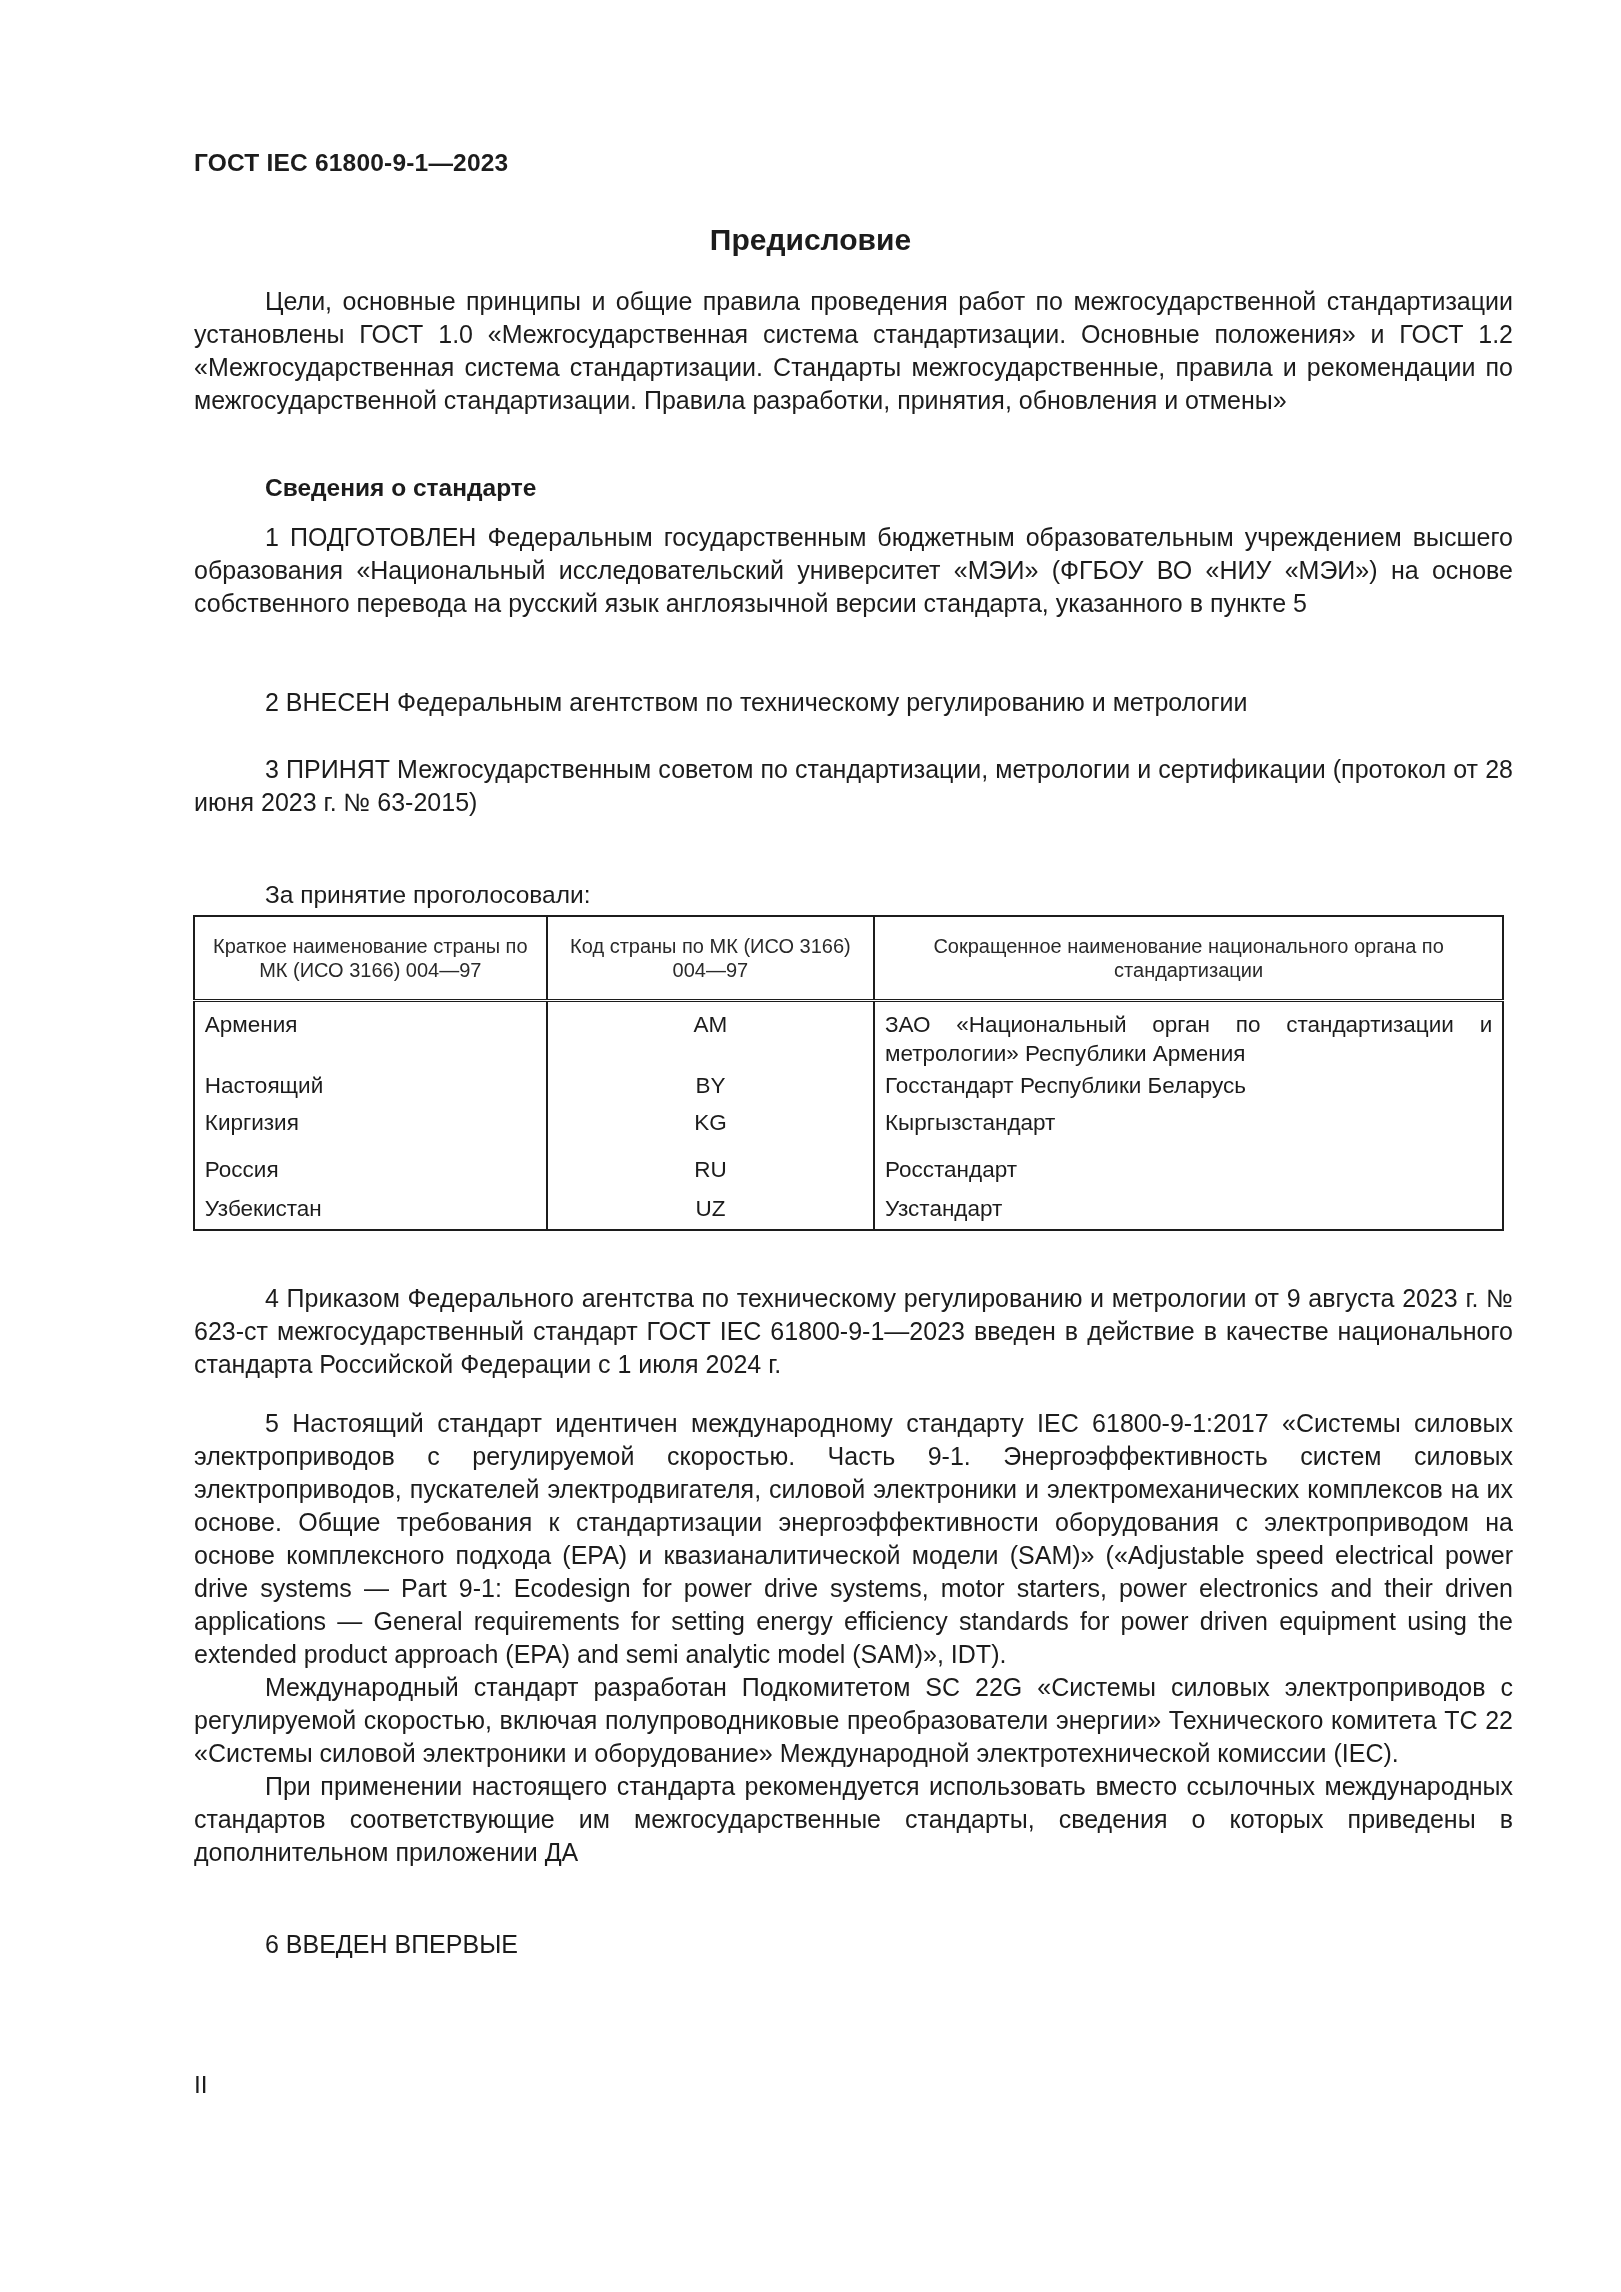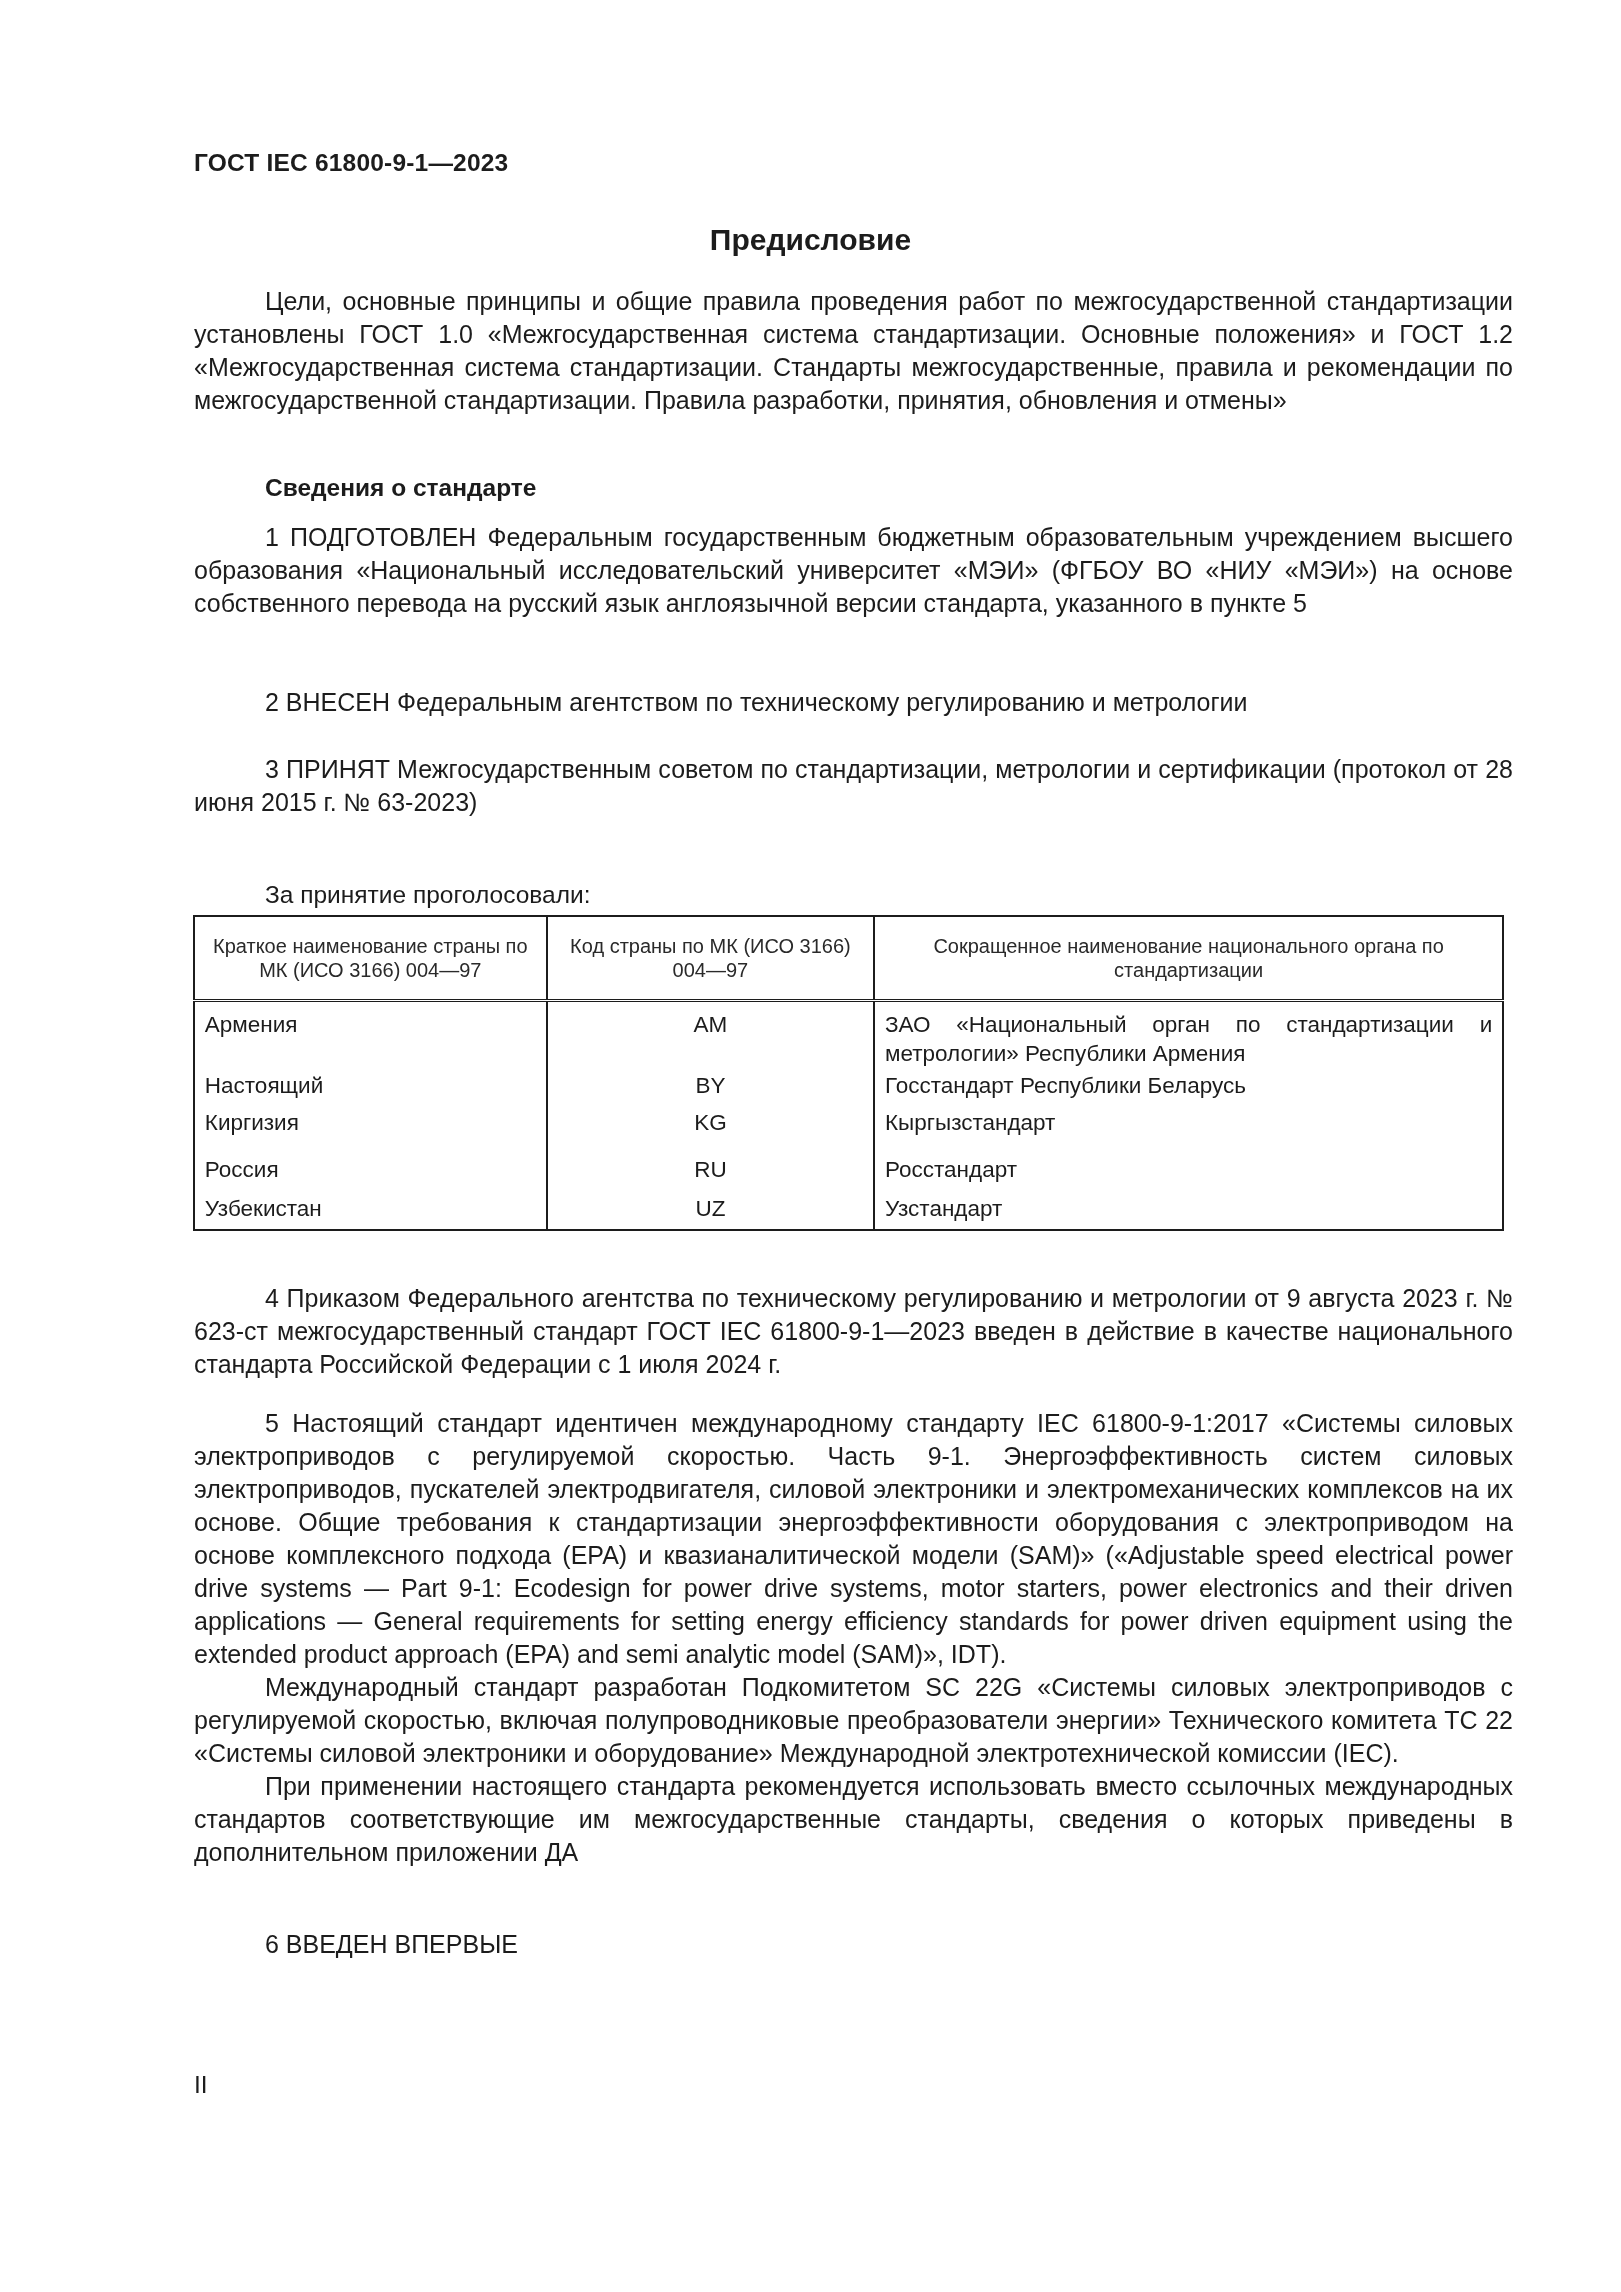--- a/index.html
+++ b/index.html
@@ -118,21 +118,21 @@
 
 <div class="body-block" style="top:521px;">
   <p class="para">1 ПОДГОТОВЛЕН Федеральным государственным бюджетным образовательным учреждением высшего образования «Национальный исследовательский университет «МЭИ» (ФГБОУ ВО «НИУ «МЭИ») на основе собственного перевода на русский язык англоязычной версии стандарта, указанного в пункте 5</p>
 </div>
 
 <div class="body-block" style="top:686px;">
   <p class="para">2  ВНЕСЕН Федеральным агентством по техническому регулированию и метрологии</p>
 </div>
 
 <div class="body-block" style="top:753px;">
-  <p class="para">3  ПРИНЯТ Межгосударственным советом по стандартизации, метрологии и сертификации (протокол от 28 июня 2015 г. № 63-2023)</p>
+  <p class="para">3  ПРИНЯТ Межгосударственным советом по стандартизации, метрологии и сертификации (протокол от 28 июня 2023 г. № 63-2015)</p>
 </div>
 
 <div class="vote-intro">За принятие проголосовали:</div>
 
 <table class="voting-table">
   <thead>
     <tr>
       <th class="col-country">Краткое наименование страны по МК (ИСО 3166) 004—97</th>
       <th class="col-code">Код страны по  МК (ИСО 3166) 004—97</th>
       <th>Сокращенное наименование национального органа по  стандартизации</th>

